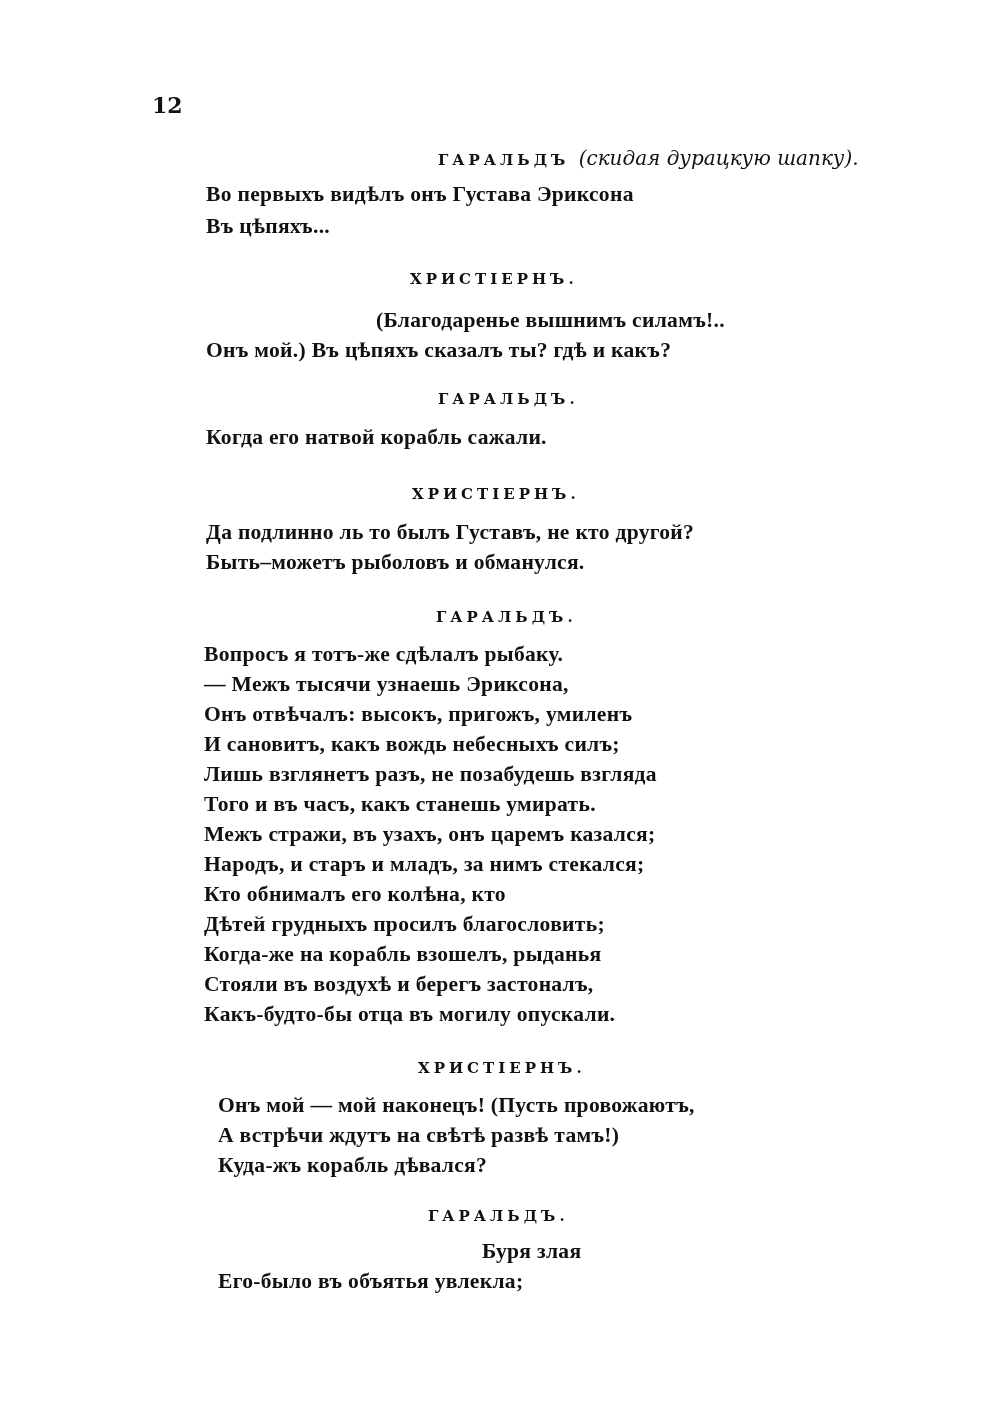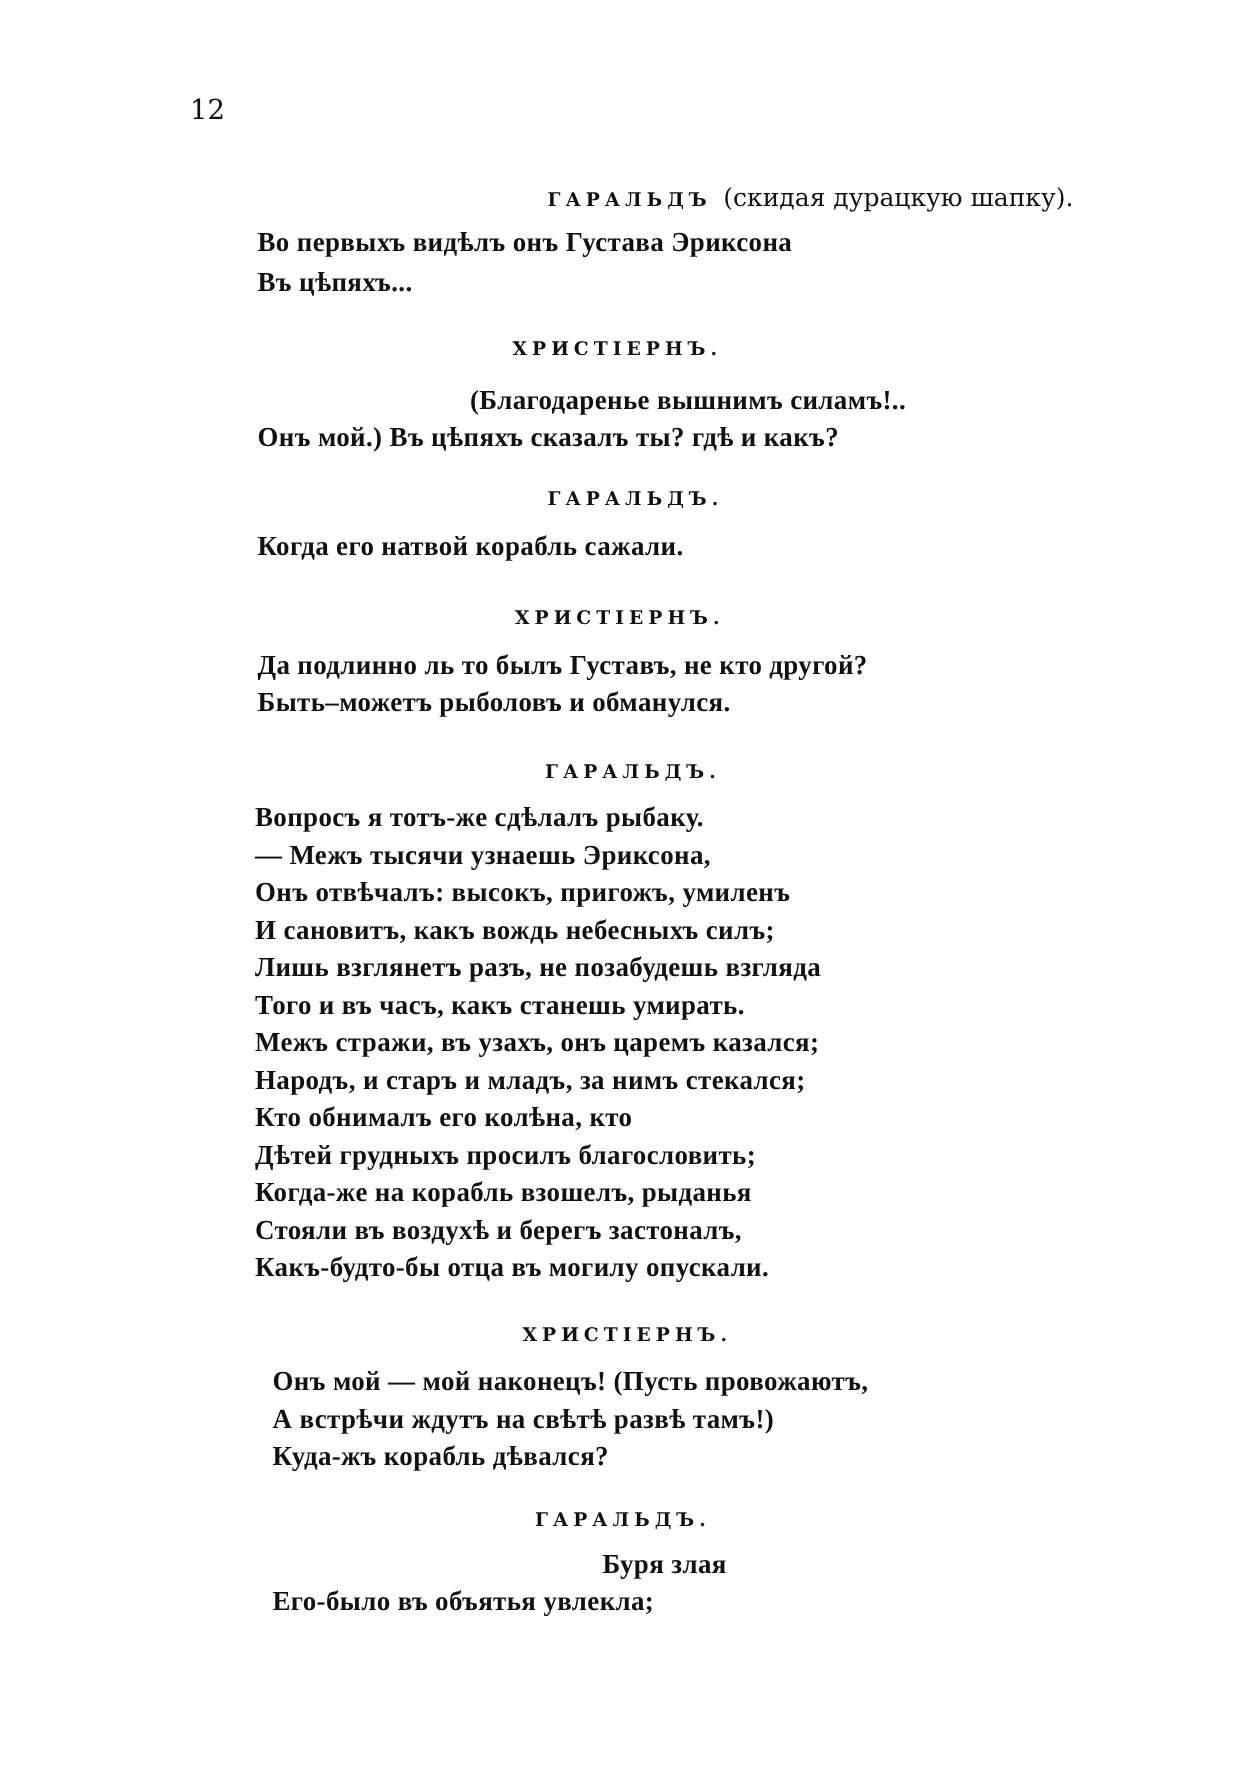--- a/index.html
+++ b/index.html
@@ -1,20 +1,20 @@
 <!DOCTYPE html>
 <html><head>
   <meta charset="utf-8">
   <style>
     html, body { margin: 0; padding: 0; background: #ffffff; }
     body { width: 1000px; height: 1418px; position: relative; overflow: hidden; color: #111; font-family: "DejaVu Serif", serif; }
-    .page-number { position: absolute; left: 152px; top: 76px; font-size: 22px; font-weight: normal; letter-spacing: 0; }
+    .page-number { position: absolute; left: 152px; top: 92px; font-size: 22px; font-weight: bold; letter-spacing: 0; }
     .abs { position: absolute; white-space: nowrap; }
     .speaker { font-size: 15px; font-weight: bold; letter-spacing: 4px; font-family: "DejaVu Serif", serif; }
-    .stage { font-weight: normal; letter-spacing: 0; font-size: 20px; }
+    .stage { font-style: italic; font-weight: normal; letter-spacing: 0; font-size: 20px; }
     .line { font-size: 22px; font-weight: bold; font-family: "Liberation Serif", serif; letter-spacing: 0.3px; transform: scaleX(0.98); transform-origin: left; }
   </style>
 </head>
 <body>
 
 <div>
   <div class="page-number">12</div>
 
   <div class="abs speaker" style="left:438px; top:146px;">
     <span>ГАРАЛЬДЪ</span>

